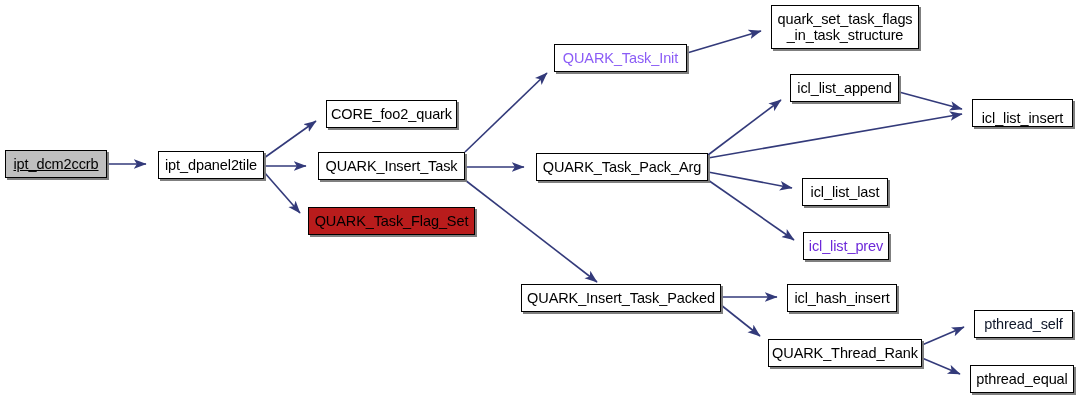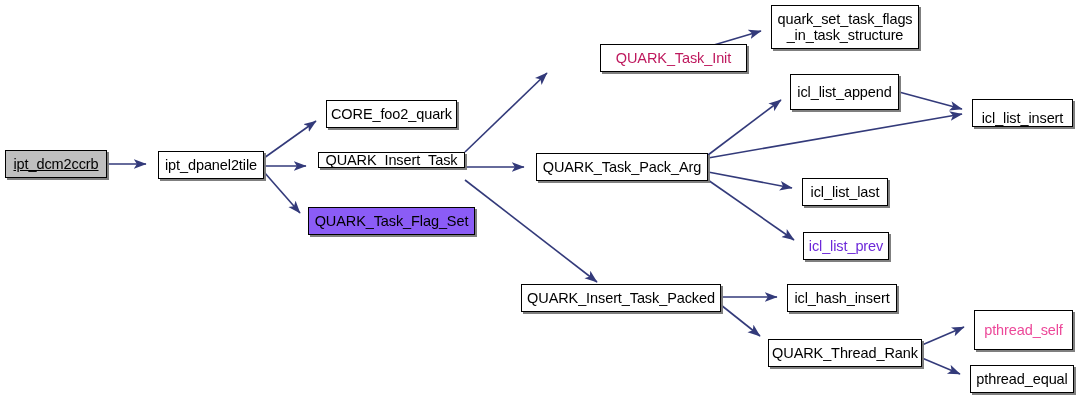--- a/index.html
+++ b/index.html
@@ -75,29 +75,29 @@
         <path d="M721,297 L777,297" fill="none" stroke="#333a7a" stroke-width="1.6" marker-end="url(#arrow)"></path>
         <path d="M721,305 L760,336" fill="none" stroke="#333a7a" stroke-width="1.6" marker-end="url(#arrow)"></path>
         <path d="M922,345 L964,327" fill="none" stroke="#333a7a" stroke-width="1.6" marker-end="url(#arrow)"></path>
         <path d="M922,358 L960,374" fill="none" stroke="#333a7a" stroke-width="1.6" marker-end="url(#arrow)"></path>
       </g>
   </svg>
   <div id="node-layer">
       <div class="node highlight" style="left: 5px; top: 150px; width: 102px; height: 28px; border-color: rgb(0, 0, 0); color: rgb(0, 0, 0); background: rgb(191, 191, 191);"><span class="lbl">ipt_dcm2ccrb</span></div>
       <div class="node" style="left: 158px; top: 151px; width: 106px; height: 28px; border-color: rgb(0, 0, 0); color: rgb(0, 0, 0); background: rgb(255, 255, 255);"><span class="lbl">ipt_dpanel2tile</span></div>
       <div class="node" style="left: 326px; top: 100px; width: 131px; height: 28px; border-color: rgb(0, 0, 0); color: rgb(0, 0, 0); background: rgb(255, 255, 255);"><span class="lbl">CORE_foo2_quark</span></div>
-      <div class="node" style="left: 318px; top: 152px; width: 147px; height: 16px; border-color: rgb(0, 0, 0); color: rgb(0, 0, 0); background: rgb(255, 255, 255);"><span class="lbl">QUARK_Insert_Task</span></div>
-      <div class="node" style="left: 308px; top: 207px; width: 167px; height: 28px; border-color: rgb(0, 0, 0); color: rgb(0, 0, 0); background: #8b5cf6;"><span class="lbl">QUARK_Task_Flag_Set</span></div>
-      <div class="node" style="left: 554px; top: 44px; width: 147px; height: 28px; border-color: rgb(0, 0, 0); color: #be185d; background: rgb(255, 255, 255); margin-left: 46px;"><span class="lbl">QUARK_Task_Init</span></div>
+      <div class="node" style="left: 318px; top: 152px; width: 147px; height: 28px; border-color: rgb(0, 0, 0); color: rgb(0, 0, 0); background: rgb(255, 255, 255);"><span class="lbl">QUARK_Insert_Task</span></div>
+      <div class="node" style="left: 308px; top: 207px; width: 167px; height: 28px; border-color: rgb(0, 0, 0); color: rgb(0, 0, 0); background: #b91c1c;"><span class="lbl">QUARK_Task_Flag_Set</span></div>
+      <div class="node" style="left: 554px; top: 44px; width: 133px; height: 28px; border-color: rgb(0, 0, 0); color: #8b5cf6; background: rgb(255, 255, 255);"><span class="lbl">QUARK_Task_Init</span></div>
       <div class="node" style="left: 536px; top: 153px; width: 172px; height: 28px; border-color: rgb(0, 0, 0); color: rgb(0, 0, 0); background: rgb(255, 255, 255);"><span class="lbl">QUARK_Task_Pack_Arg</span></div>
       <div class="node" style="left: 521px; top: 284px; width: 200px; height: 28px; border-color: rgb(0, 0, 0); color: rgb(0, 0, 0); background: rgb(255, 255, 255);"><span class="lbl">QUARK_Insert_Task_Packed</span></div>
       <div class="node" style="left: 771px; top: 5px; width: 148px; height: 44px; border-color: rgb(0, 0, 0); color: rgb(0, 0, 0); background: rgb(255, 255, 255);"><span class="lbl">quark_set_task_flags
 _in_task_structure</span></div>
-      <div class="node" style="left: 790px; top: 74px; width: 109px; height: 36px; border-color: rgb(0, 0, 0); color: rgb(0, 0, 0); background: rgb(255, 255, 255);"><span class="lbl">icl_list_append</span></div>
+      <div class="node" style="left: 790px; top: 74px; width: 109px; height: 28px; border-color: rgb(0, 0, 0); color: rgb(0, 0, 0); background: rgb(255, 255, 255);"><span class="lbl">icl_list_append</span></div>
       <div class="node" style="left: 972px; top: 99px; width: 101px; height: 28px; border-color: rgb(0, 0, 0); color: rgb(0, 0, 0); background: rgb(255, 255, 255); align-items: flex-end;"><span class="lbl">icl_list_insert</span></div>
       <div class="node" style="left: 802px; top: 178px; width: 86px; height: 28px; border-color: rgb(0, 0, 0); color: rgb(0, 0, 0); background: rgb(255, 255, 255);"><span class="lbl">icl_list_last</span></div>
       <div class="node" style="left: 803px; top: 232px; width: 86px; height: 28px; border-color: rgb(0, 0, 0); color: #6d28d9; background: rgb(255, 255, 255);"><span class="lbl">icl_list_prev</span></div>
       <div class="node" style="left: 787px; top: 284px; width: 110px; height: 28px; border-color: rgb(0, 0, 0); color: rgb(0, 0, 0); background: rgb(255, 255, 255);"><span class="lbl">icl_hash_insert</span></div>
       <div class="node" style="left: 768px; top: 339px; width: 154px; height: 28px; border-color: rgb(0, 0, 0); color: rgb(0, 0, 0); background: rgb(255, 255, 255);"><span class="lbl">QUARK_Thread_Rank</span></div>
-      <div class="node" style="left: 974px; top: 310px; width: 99px; height: 40px; border-color: rgb(0, 0, 0); color: #ec4899; background: rgb(255, 255, 255);"><span class="lbl">pthread_self</span></div>
+      <div class="node" style="left: 974px; top: 310px; width: 99px; height: 28px; border-color: rgb(0, 0, 0); color: #0f172a; background: rgb(255, 255, 255);"><span class="lbl">pthread_self</span></div>
       <div class="node" style="left: 970px; top: 365px; width: 104px; height: 28px; border-color: rgb(0, 0, 0); color: rgb(0, 0, 0); background: rgb(255, 255, 255);"><span class="lbl">pthread_equal</span></div>
     </div>
 </div>
 
 </body></html>

